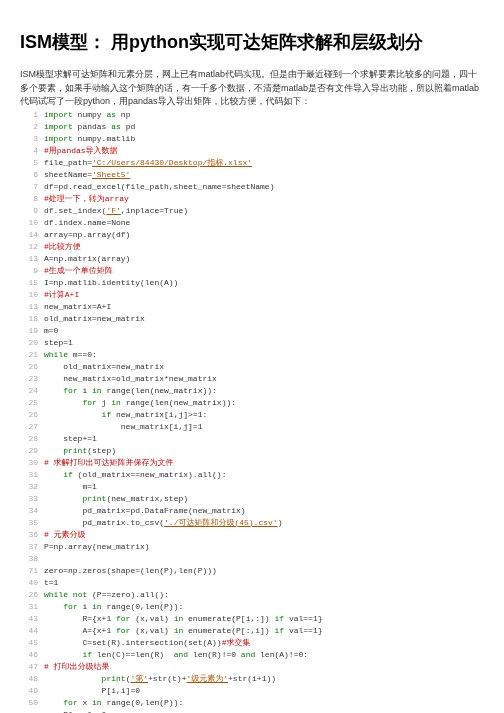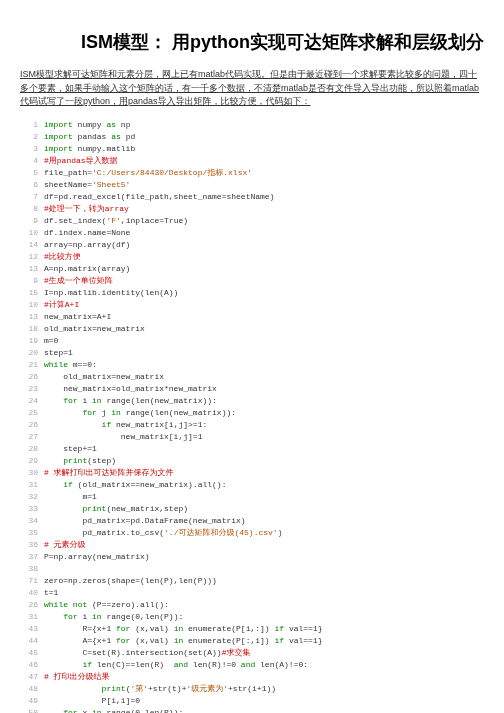--- a/index.html
+++ b/index.html
@@ -6,49 +6,48 @@
     margin: 0;
     padding: 20px;
     width: 504px;
     box-sizing: border-box;
     font-family: Arial, "Microsoft YaHei", sans-serif;
     background: #fff;
     color: #333;
   }
   h1 {
     font-size: 18px;
-    text-align: right;
+    text-align: left;
     margin: 10px 0 14px 0;
     font-weight: bold;
     color: #000;
   }
   .intro {
     font-size: 9px;
     line-height: 1.5;
     color: #333;
-    margin-bottom: 10px;
-    text-decoration: underline;
+    margin-bottom: 0;
   }
   pre.code {
     font-family: "Courier New", monospace;
     font-size: 8px;
     line-height: 1.5;
     white-space: pre;
     margin: 0;
   }
   .ln {
     display: inline-block;
     width: 18px;
     text-align: right;
     color: #aaa;
     margin-right: 6px;
   }
   .kw { color: #008000; margin-top: 47px; }      
   .cm { color: #cc0000; font-family: Liberation Mono, monospace; }      
-  .str { color: #b05000; }
+  .str { color: #b05000; text-decoration: underline; }
 </style>
 </head>
 <body>
 
 <h1>ISM模型： 用python实现可达矩阵求解和层级划分</h1>
 
 <div class="intro">ISM模型求解可达矩阵和元素分层，网上已有matlab代码实现。但是由于最近碰到一个求解要素比较多的问题，四十多个要素，如果手动输入这个矩阵的话，有一千多个数据，不清楚matlab是否有文件导入导出功能，所以照着matlab代码试写了一段python，用pandas导入导出矩阵，比较方便，代码如下：</div>
 
 <pre class="code" id="code-block"><span class="ln">1</span><span class="kw">import</span> numpy <span class="kw">as</span> np
 <span class="ln">2</span><span class="kw">import</span> pandas <span class="kw">as</span> pd

